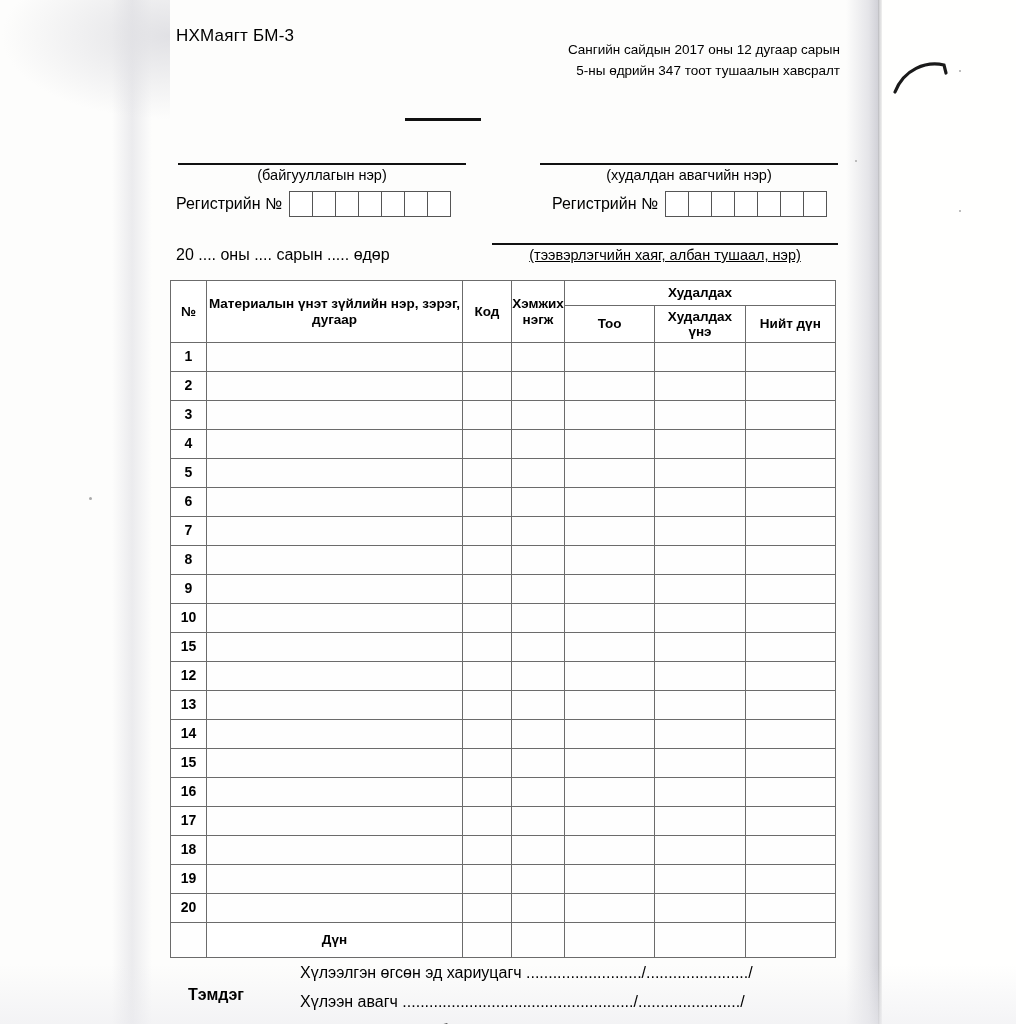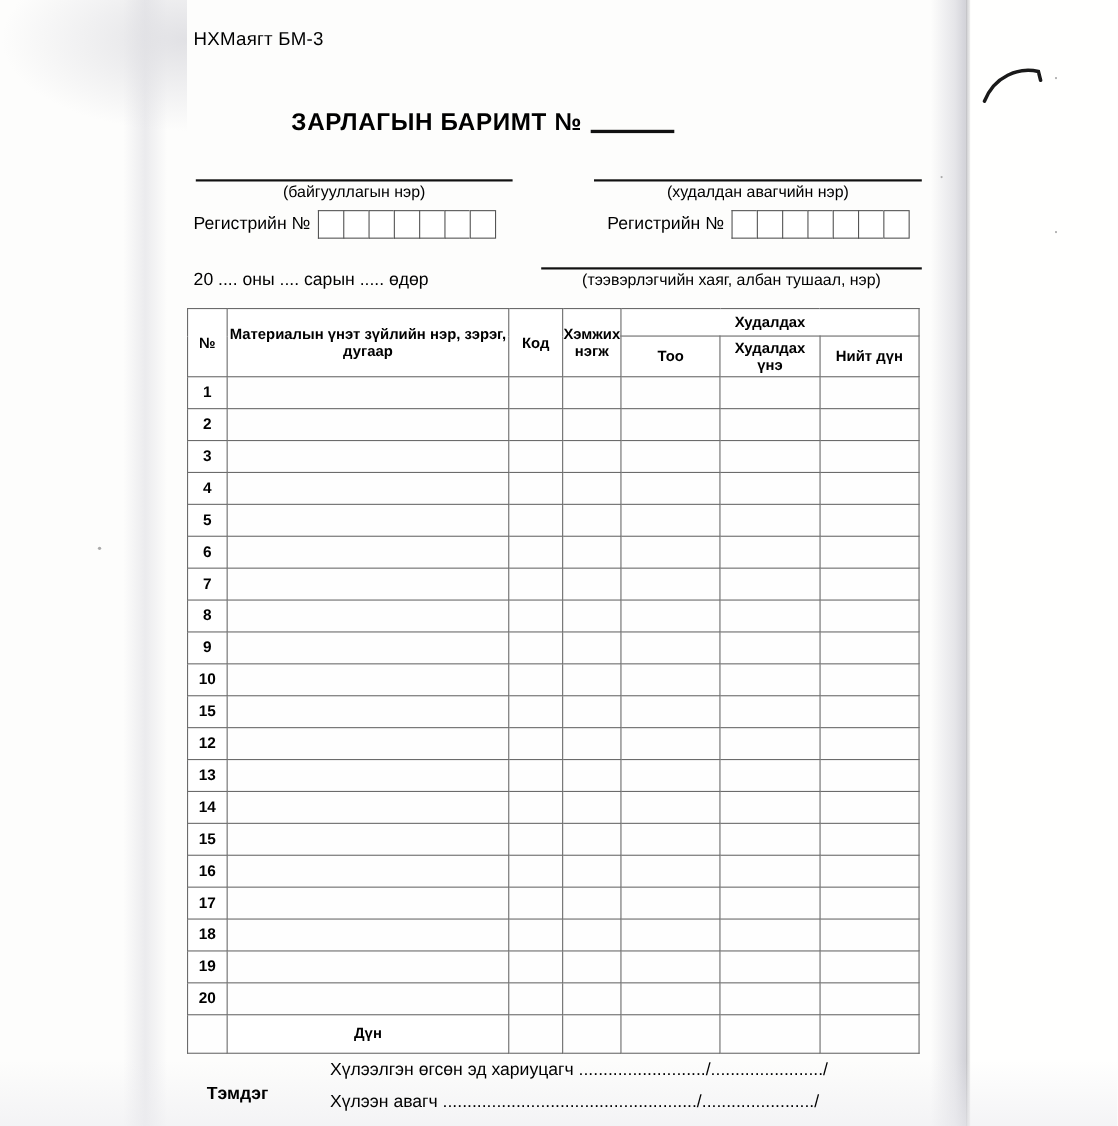--- a/index.html
+++ b/index.html
@@ -84,21 +84,21 @@
   .boxes{display:flex;}
   .boxes i{
     display:block;width:22px;height:24px;
     border:1.5px solid #555;border-right:none;background:#fff;
   }
   .boxes i:last-child{border-right:1.5px solid #555;}
 
   .date-line{left:176px;top:246px;font-size:16px;}
 
   .carrier-rule{left:492px;top:243px;width:346px;}
-  .carrier-cap{left:492px;top:247px;width:346px;}
+  .carrier-cap{left:492px;top:247px;width:346px;text-decoration:underline;}
 
   
   table.grid{
     position:absolute;left:170px;top:280px;
     width:666px;
     border-collapse:collapse;
     table-layout:fixed;
     background:#fff;
   }
   table.grid th,table.grid td{
@@ -155,23 +155,27 @@
   <div class="speck" style="left:89px;top:497px;width:3px;height:3px;"></div>
   <div class="speck" style="left:959px;top:70px;width:2px;height:2px;"></div>
   <div class="speck" style="left:959px;top:210px;width:2px;height:2px;"></div>
   <div class="speck" style="left:855px;top:160px;width:2px;height:2px;"></div>
 </div>
 
 <div id="page">
 
   <div class="r form-code">НХМаягт БМ-3</div>
 
+  <div class="r decree">
+    <div>Сангийн сайдын 2017 оны 12 дугаар сарын</div>
+    <div>5-ны өдрийн 347 тоот тушаалын хавсралт</div>
+  </div>
 
   <div class="r title">
-    <span>ЗАРЛАГЫН БАРИМТ №</span><span class="blank"></span>
+    <span class="blank"></span>
   </div>
 
   <div class="r rule nm-left-rule"></div>
   <div class="r cap nm-left-cap">(байгууллагын нэр)</div>
 
   <div class="r rule nm-right-rule"></div>
   <div class="r cap nm-right-cap">(худалдан авагчийн нэр)</div>
 
   <div class="r reg-row reg-left">
     <span>Регистрийн №</span>

